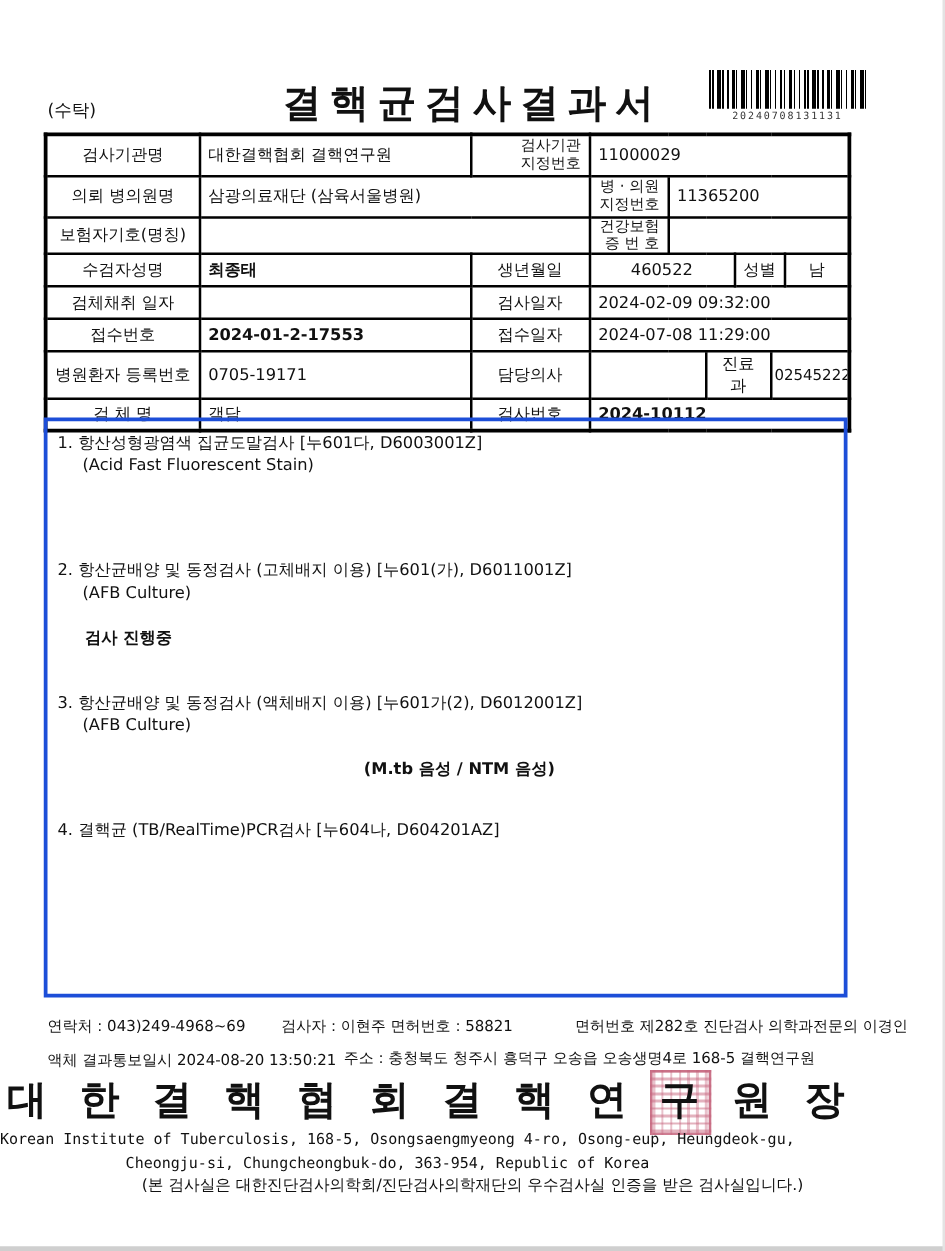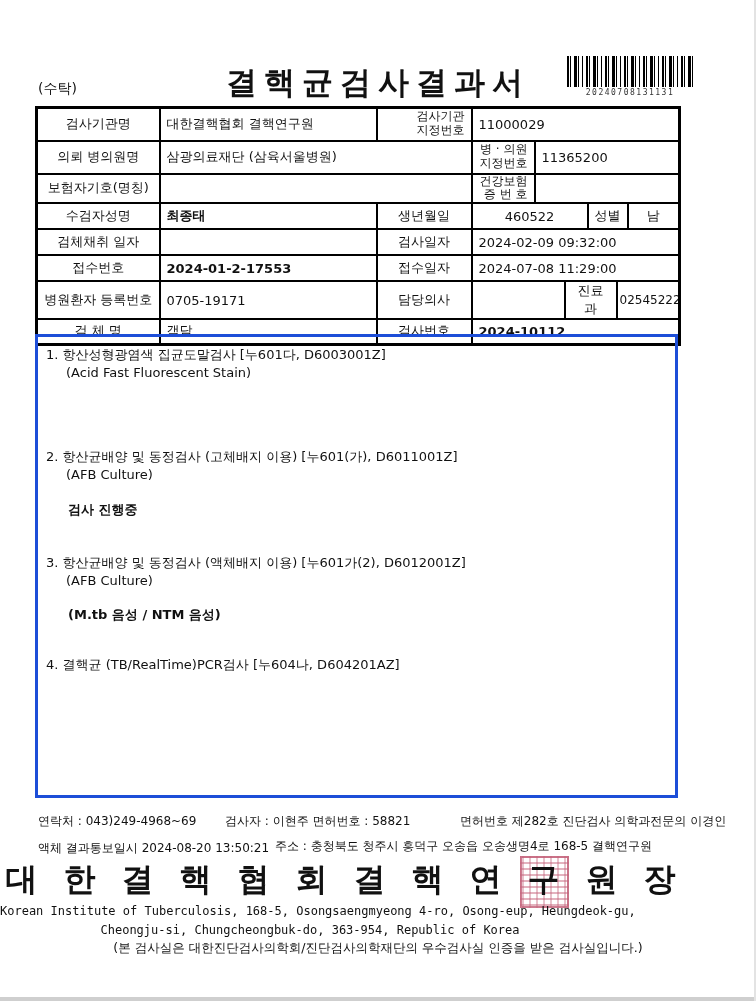--- a/index.html
+++ b/index.html
@@ -47,21 +47,21 @@
   .ritem{position:absolute;left:8px;right:8px;}
   .ritem .rtitle{line-height:19px;}
   .ritem .rsub{line-height:18px;padding-left:20px;}
   .ritem .rline1{padding-left:22px;font-weight:bold;}
   .i1{top:8px;}
   .i2{top:110px;}
   .i3{top:216px;}
   .i4{top:318px;}
   .i2 .rline1{margin-top:17px;}
   .i3 .rline1{margin-top:16px;}
-  .i3 .rline2{margin-top:16px;padding-left:22px;font-weight:bold;}
+  .i3 .rline2{margin-top:16px;padding-left:22px;font-weight:bold;text-align:center;}
   
   .f1,.f2{position:absolute;font-size:12px;white-space:nowrap;}
   .fc{left:38px;top:813px;}
   .fe{left:225px;top:813px;}
   .fs{left:460px;top:813px;}
   .fl{left:38px;top:840px;}
   .fa{left:275px;top:838px;}
   .inst{
     position:absolute;left:0;top:858px;width:690px;text-align:center;
     font-family:"Liberation Serif","DejaVu Serif",serif;

